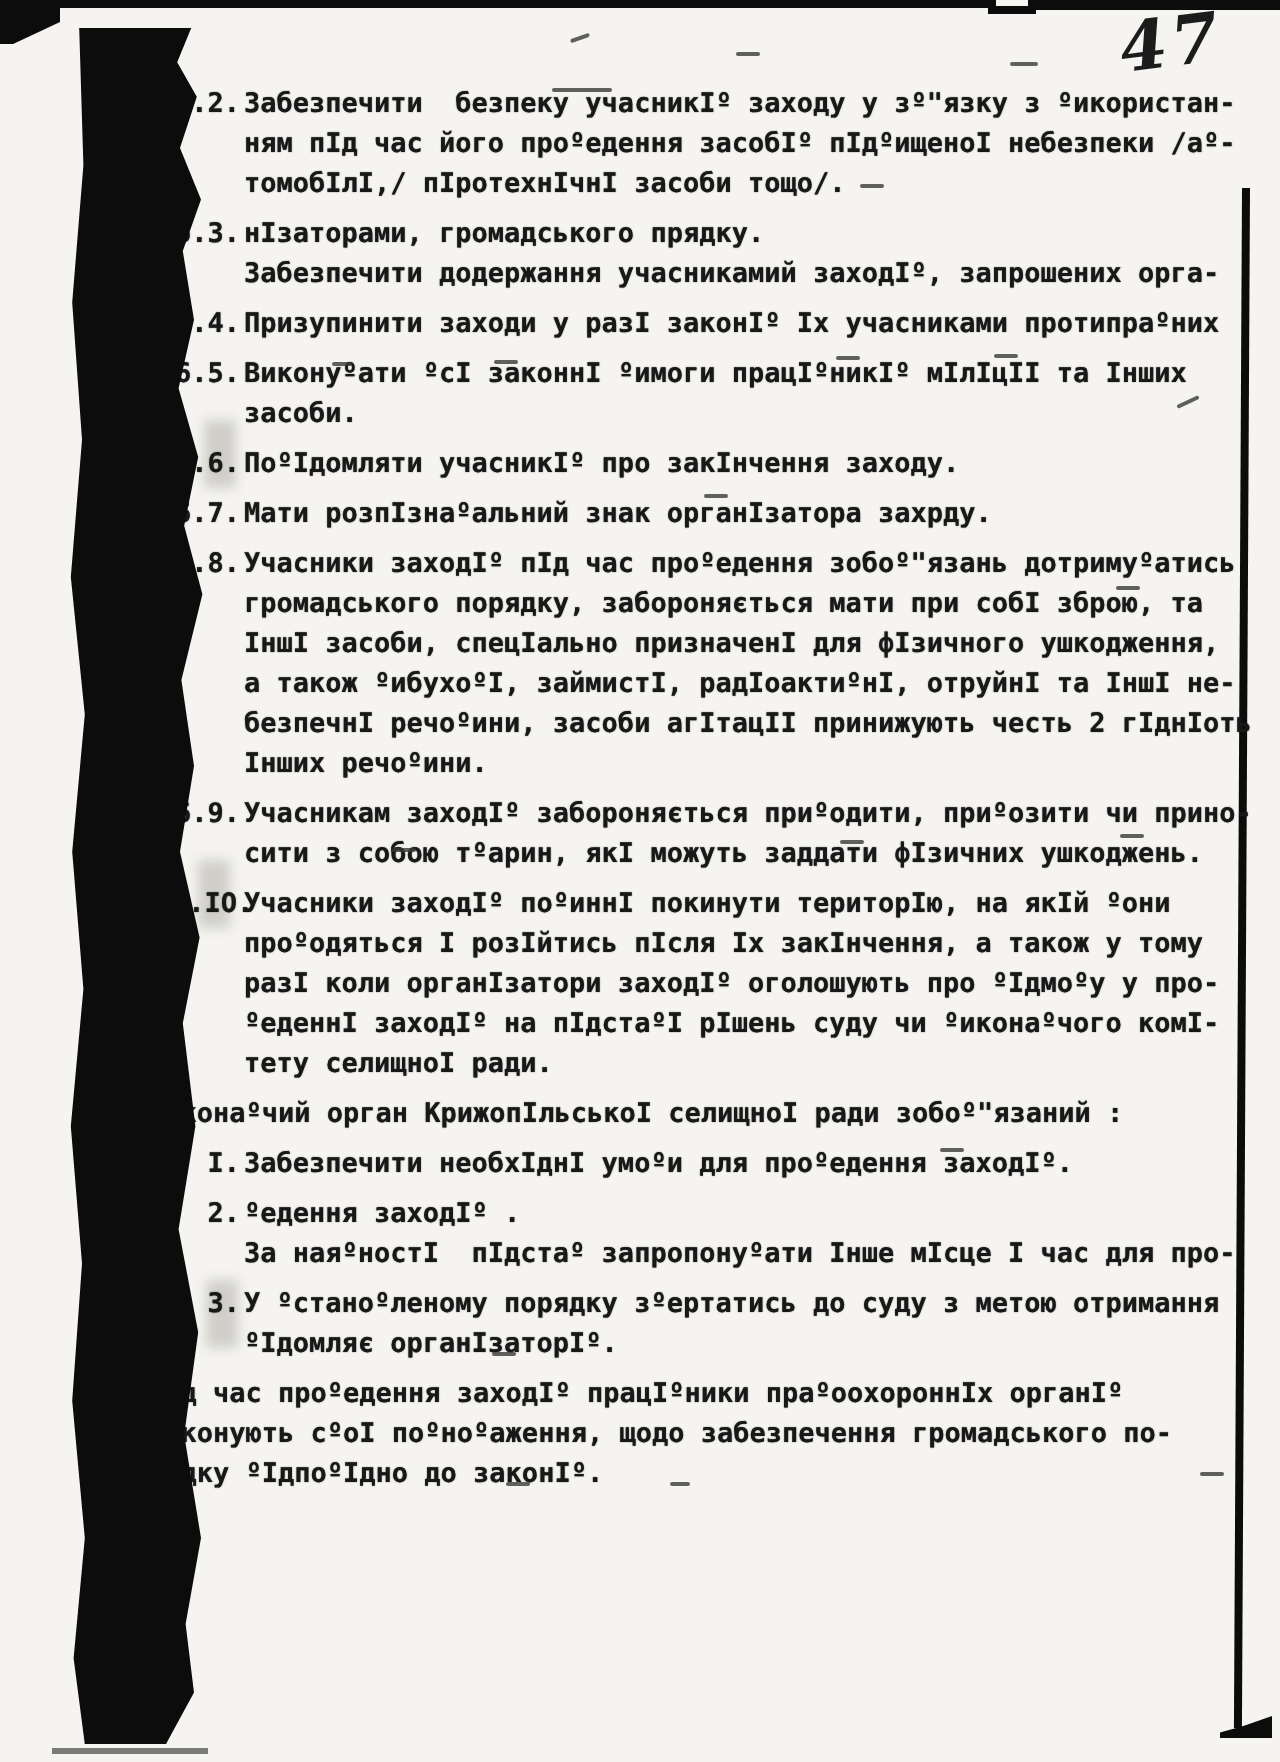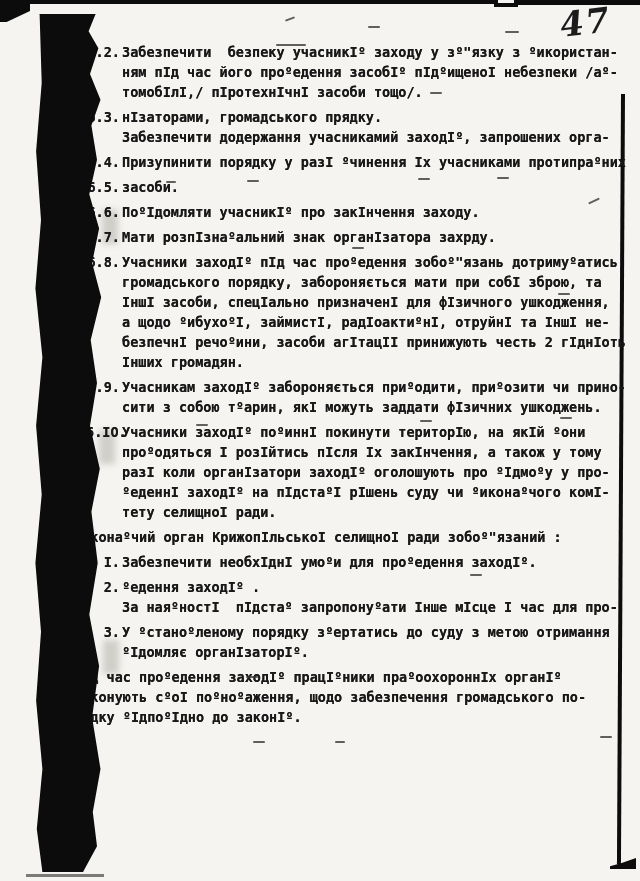--- a/index.html
+++ b/index.html
@@ -58,46 +58,47 @@
   </div>
 
   <div class="block">
     <span class="num">6.3.</span>
     <div class="line">нІзаторами, громадського прядку.</div>
     <div class="line">Забезпечити додержання учасникамий заходІº, запрошених орга-</div>
   </div>
 
   <div class="block">
     <span class="num">6.4.</span>
-    <div class="line">Призупинити порядку у разІ ºчинення Іх учасниками протипраºних</div>
+    <div class="line">Призупинити заходи у разІ законІº Іх учасниками протипраºних</div>
   </div>
 
   <div class="block">
     <span class="num">6.5.</span>
+    <div class="line">Виконуºати ºсІ законнІ ºимоги працІºникІº мІлІцІІ та Інших</div>
     <div class="line">засоби.</div>
   </div>
 
   <div class="block">
     <span class="num">6.6.</span>
     <div class="line">ПоºІдомляти учасникІº про закІнчення заходу.</div>
   </div>
 
   <div class="block">
     <span class="num">6.7.</span>
     <div class="line">Мати розпІзнаºальний знак органІзатора захрду.</div>
   </div>
 
   <div class="block">
     <span class="num">6.8.</span>
     <div class="line">Учасники заходІº пІд час проºедення зобоº"язань дотримуºатись</div>
     <div class="line">громадського порядку, забороняється мати при собІ зброю, та</div>
     <div class="line">ІншІ засоби, спецІально призначенІ для фІзичного ушкодження,</div>
-    <div class="line">а щодо ºибухоºІ, займистІ, радІоактиºнІ, отруйнІ та ІншІ не-</div>
+    <div class="line">а також ºибухоºІ, займистІ, радІоактиºнІ, отруйнІ та ІншІ не-</div>
     <div class="line">безпечнІ речоºини, засоби агІтацІІ принижують честь 2 гІднІоть</div>
-    <div class="line">Інших громадян.</div>
+    <div class="line">Інших речоºини.</div>
   </div>
 
   <div class="block">
     <span class="num">6.9.</span>
     <div class="line">Учасникам заходІº забороняється приºодити, приºозити чи прино-</div>
     <div class="line">сити з собою тºарин, якІ можуть заддати фІзичних ушкоджень.</div>
   </div>
 
   <div class="block">
     <span class="num">6.ІО.</span>

